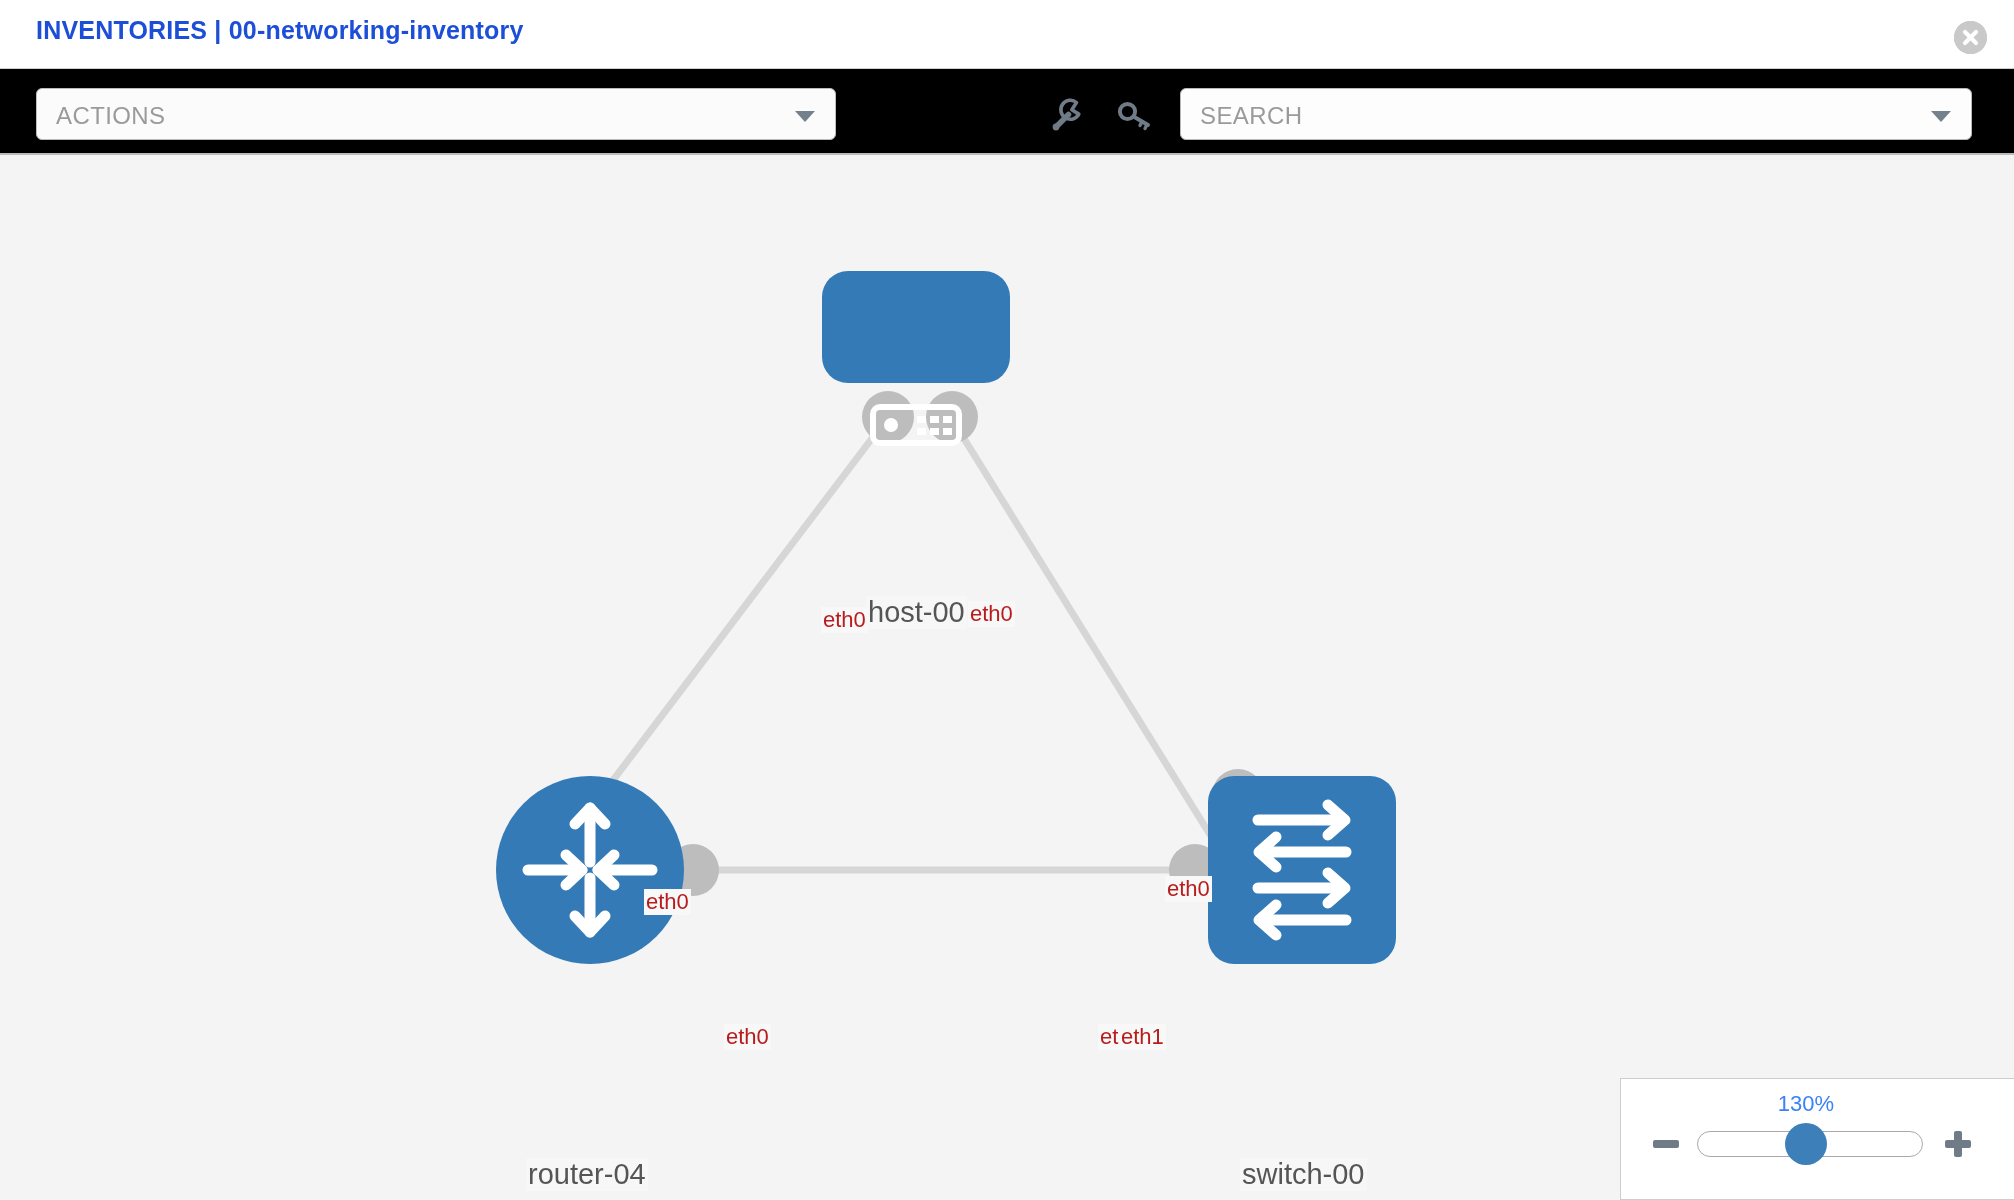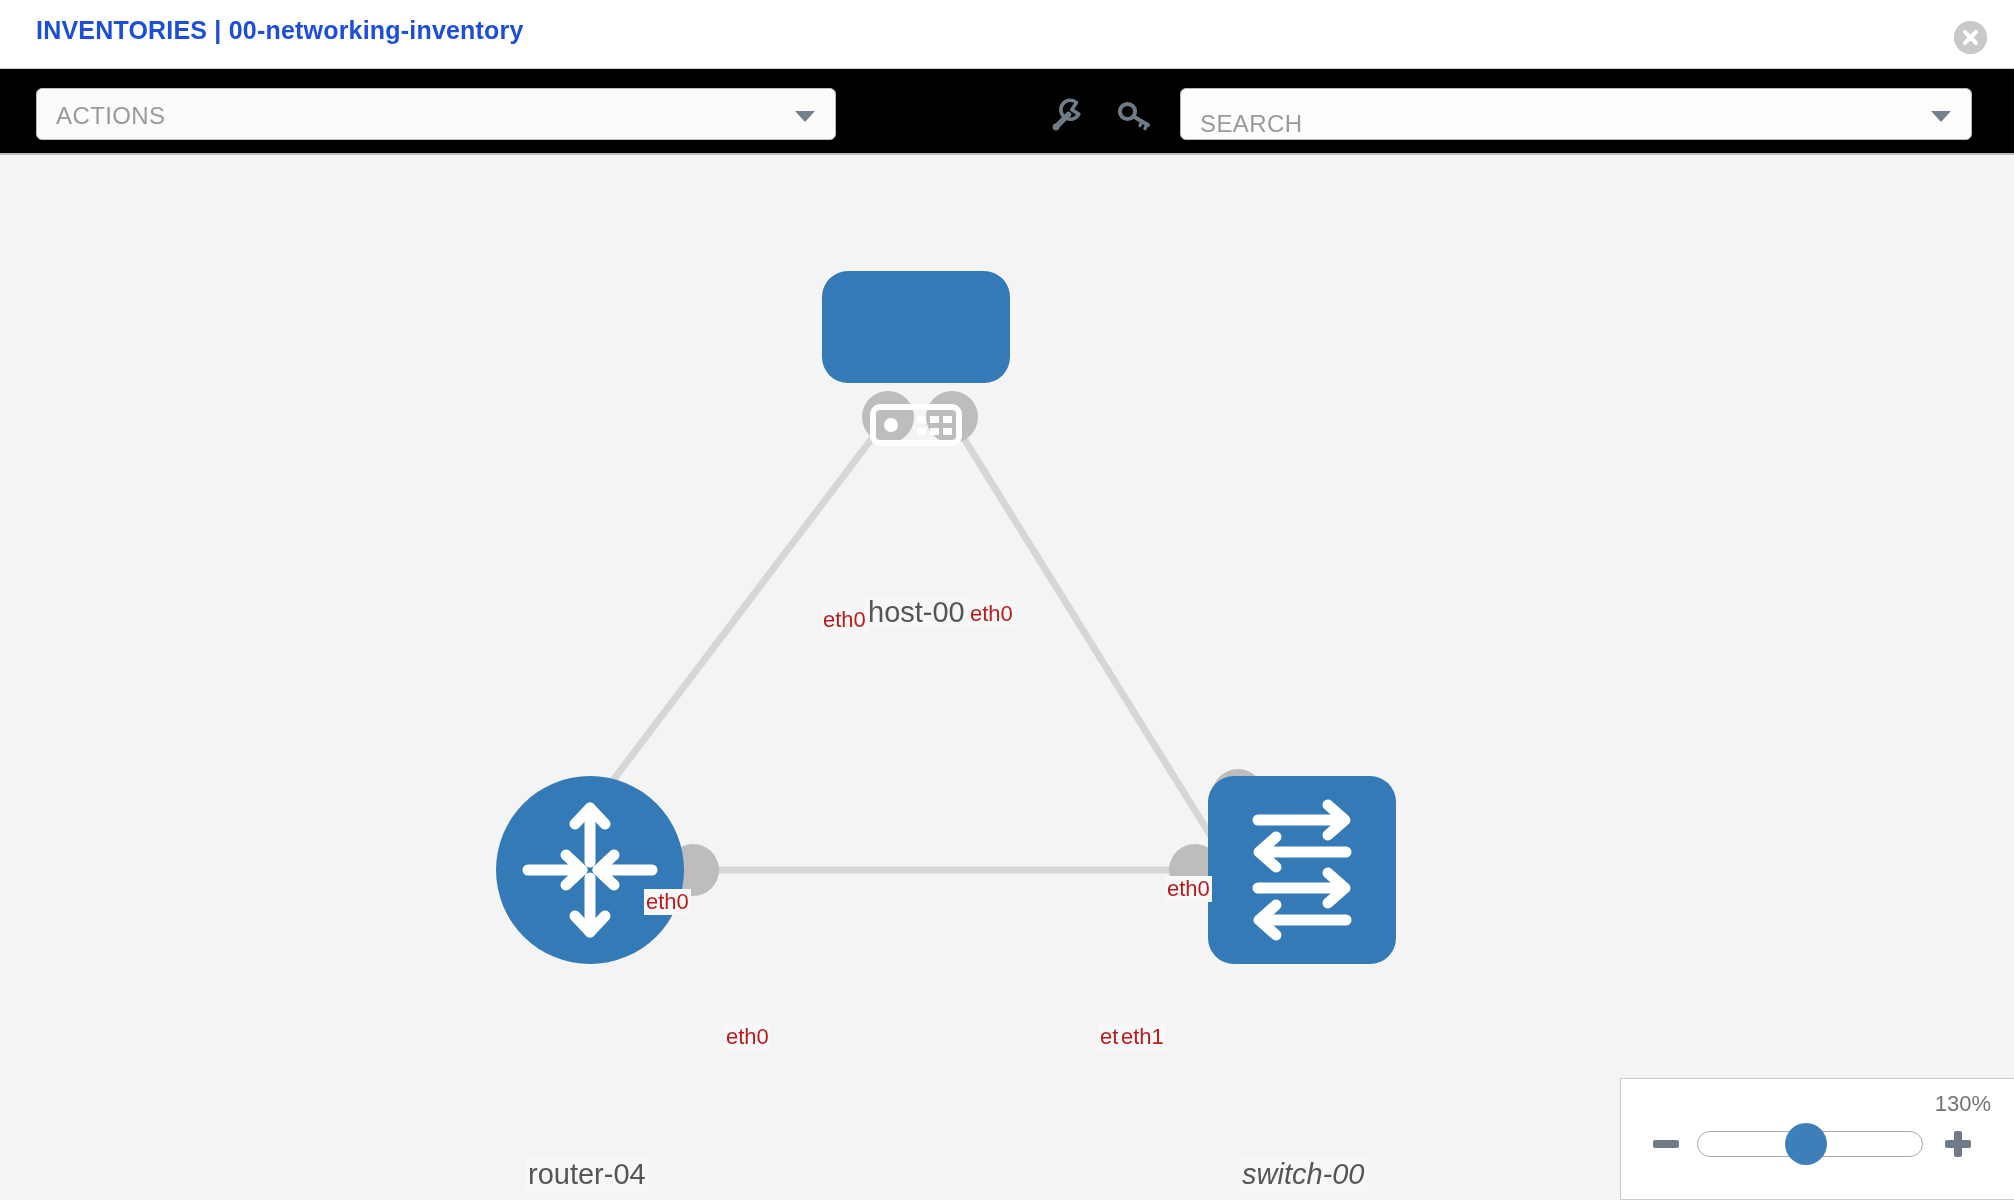--- a/index.html
+++ b/index.html
@@ -73,21 +73,20 @@
     position: absolute; left: 1180px; top: 19px;
     width: 792px; height: 52px;
     background: #fdfdfd;
     border: 1px solid #b9b9b9;
     border-radius: 6px;
   }
   .search-box .label {
     position: absolute; left: 19px; top: 13px;
     font-size: 24px; color: #9a9a9a;
     letter-spacing: 0.4px;
-    margin-top: 8px;
   }
 
   
   .canvas {
     position: absolute; left: 0; top: 155px;
     width: 2014px; height: 1045px;
     background: #f4f4f4;
     overflow: hidden;
   }
   .canvas svg { position: absolute; left: 0; top: 0; }
@@ -110,22 +109,22 @@
 
   
   .zoom-panel {
     position: absolute; left: 1620px; top: 1078px;
     width: 430px; height: 122px;
     background: #ffffff;
     border: 1px solid #cdcdcd;
   }
   .zoom-level {
     position: absolute; left: 0; top: 12px;
-    width: 370px; text-align: right;
-    font-size: 22px; color: #737373;
+    width: 370px; text-align: center;
+    font-size: 22px; color: #3b82f6;
   }
   .zoom-minus, .zoom-plus {
     position: absolute; top: 48px;
     width: 34px; height: 34px; cursor: pointer;
   }
   .zoom-minus { left: 28px; }
   .zoom-plus  { left: 320px; }
   .zoom-track {
     position: absolute; left: 76px; top: 52px;
     width: 226px; height: 26px;
@@ -254,21 +253,21 @@
           <path d="M26 3 L43 18 L26 33"></path>
 
           <path d="M44 50 L-42 50"></path>
           <path d="M-26 35 L-43 50 L-26 65"></path>
         </g>
       </g>
     </svg>
 
     <div class="node-label" style="left:866px; top:433px;">host-00</div>
     <div class="node-label" style="left:526px; top:995px;">router-04</div>
-    <div class="node-label" style="left:1240px; top:995px;font-style:italic;">switch-00</div>
+    <div class="node-label" style="left:1240px; top:995px;">switch-00</div>
 
     <div class="edge-label" style="left:821px; top:452px;">eth0</div>
     <div class="edge-label" style="left:968px; top:446px;">eth0</div>
     <div class="edge-label" style="left:644px; top:734px;">eth0</div>
     <div class="edge-label" style="left:1165px; top:721px;">eth0</div>
     <div class="edge-label" style="left:724px; top:869px;">eth0</div>
     <div class="edge-label" style="left:1098px; top:869px;">eth1</div>
     <div class="edge-label" style="left:1119px; top:869px;">eth1</div>
   </div>
 

